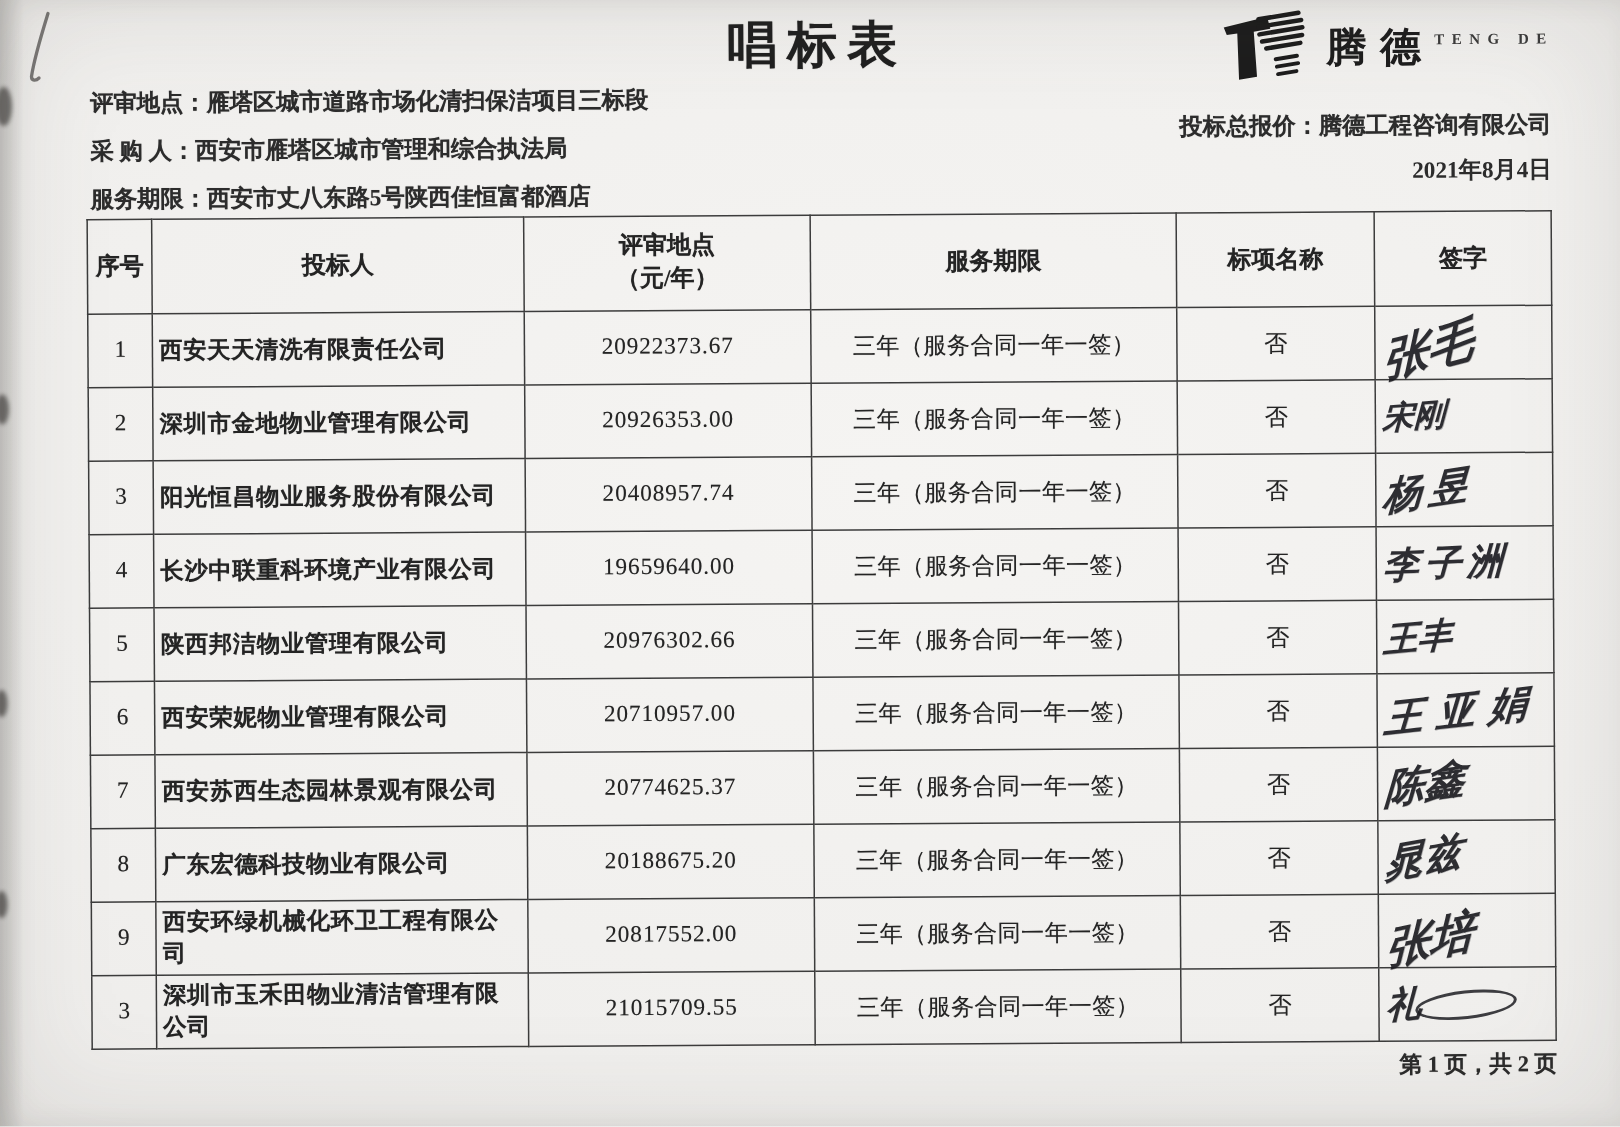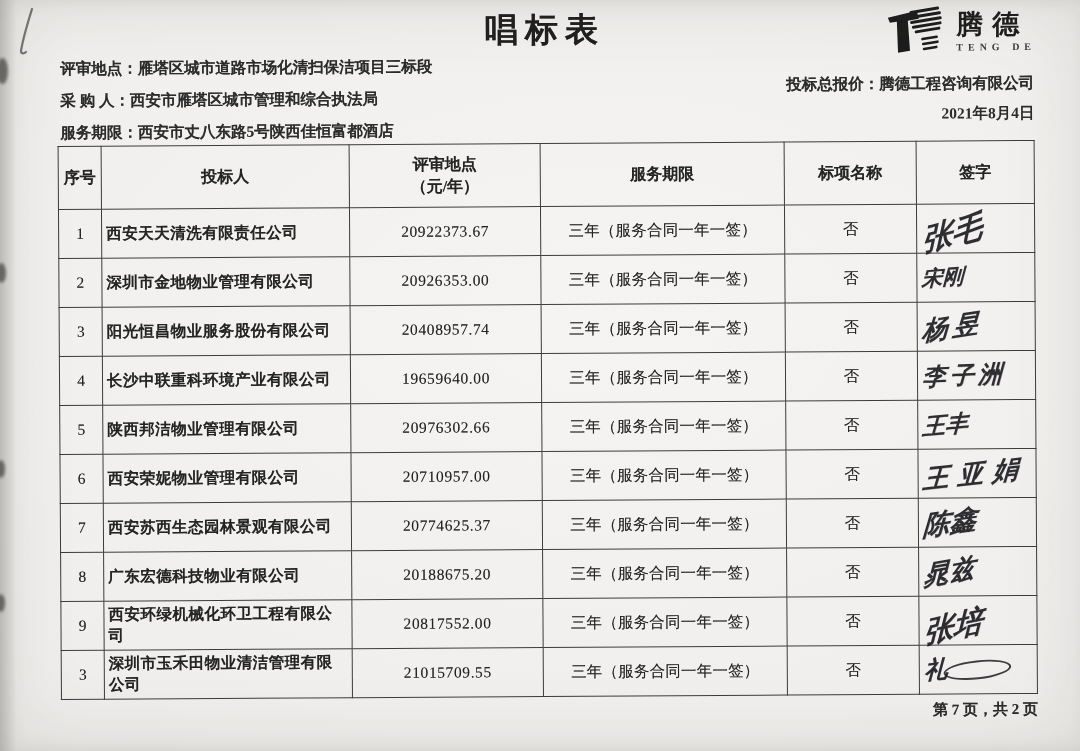--- a/index.html
+++ b/index.html
@@ -18,21 +18,21 @@
 
   
   .title{
     position:absolute;top:8px;left:0;width:1080px;text-align:center;
     font-size:33px;font-weight:700;letter-spacing:7px;color:#1f1f1f;padding-left:14px;box-sizing:border-box;
     text-shadow:0 0 .6px rgba(0,0,0,.55);
   }
 
   
   .logo{position:absolute;top:8px;right:42px;display:flex;align-items:center;gap:10px;}
-  .logo .names{display:flex;flex-direction:column;align-items:flex-start;line-height:1;}
+  .logo .names{display:flex;flex-direction:row;align-items:flex-start;line-height:1;}
   .logo .cn{font-size:27px;font-weight:700;letter-spacing:9px;color:#1d1d1d;}
   .logo .en{font-size:10px;font-weight:700;letter-spacing:5px;color:#3a3a3a;margin-top:4px;}
 
   
   .meta-left{position:absolute;left:62px;top:56px;font-size:15.5px;font-weight:600;color:#2c2c2c;}
   .meta-left .line{margin-bottom:11px;white-space:nowrap;text-shadow:0 0 .5px rgba(0,0,0,.4);}
   .meta-right{position:absolute;right:44px;top:76px;text-align:right;font-size:15.5px;font-weight:600;color:#2c2c2c;}
   .meta-right .agency{white-space:nowrap;text-shadow:0 0 .5px rgba(0,0,0,.4);}
   .meta-right .date{margin-top:9px;font-weight:600;}
 
@@ -258,16 +258,16 @@
         <td class="c">3</td>
         <td class="bidder">深圳市玉禾田物业清洁管理有限公司</td>
         <td class="price">21015709.55</td>
         <td class="term">三年（服务合同一年一签）</td>
         <td class="c">否</td>
         <td class="sign-cell"><span class="sig">礼</span><span class="swash"></span></td>
       </tr>
     </tbody>
       </table>
 
-    <div class="footer">第 7 页，共 2 页</div>
+    <div class="footer">第 1 页，共 2 页</div>
 
   </div>
 </div>
 
 </body></html>

